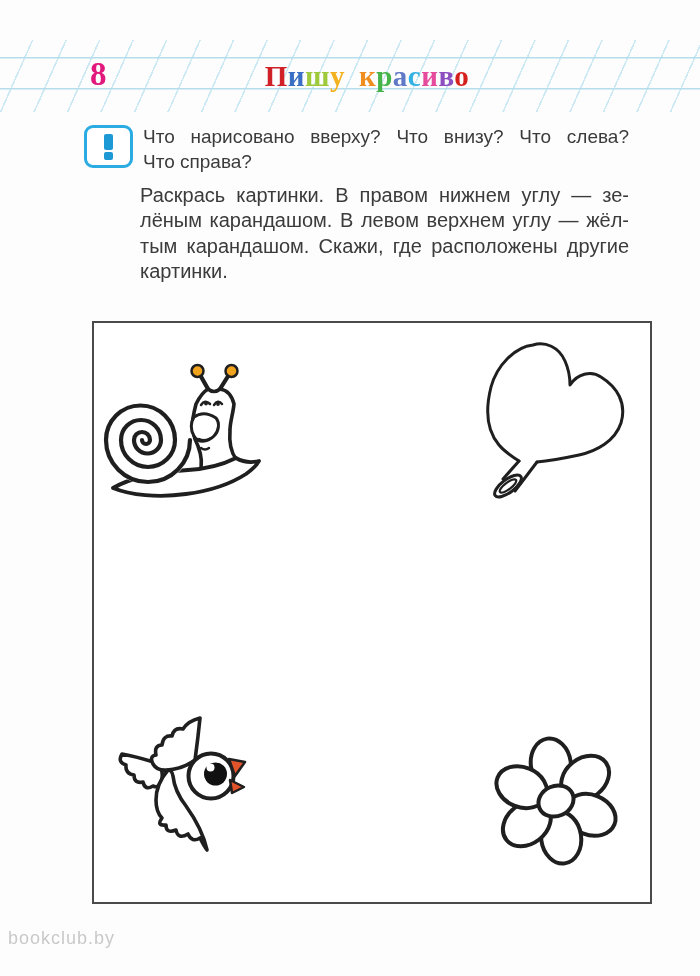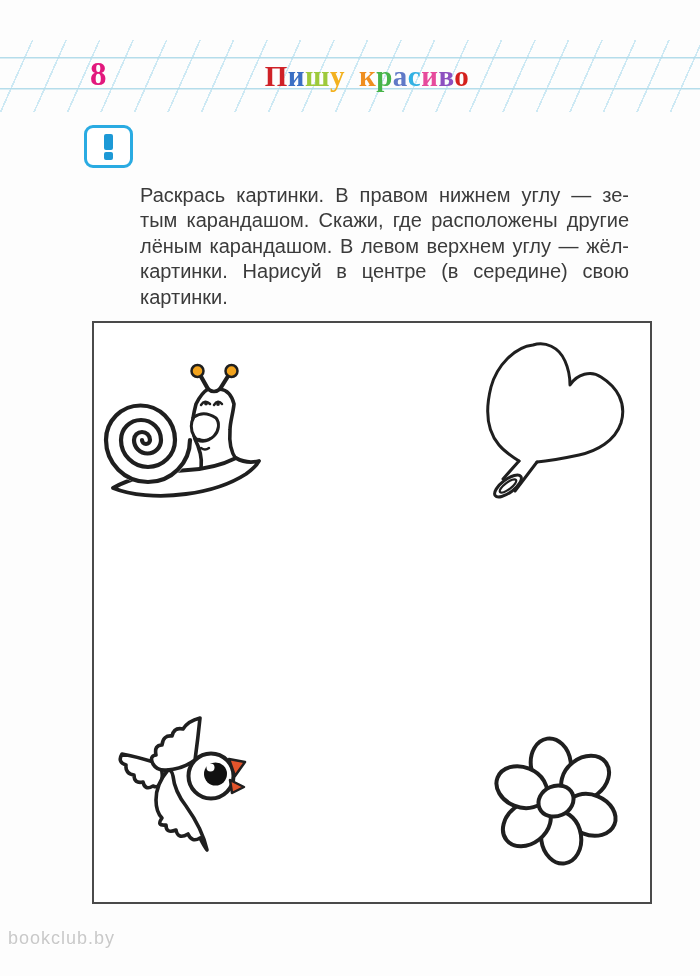--- a/index.html
+++ b/index.html
@@ -60,26 +60,29 @@
   <div class="header-rules">
     <span class="page-num">8</span>
     <div class="title-row" id="title"><span class="tword"><span style="color: rgb(207, 33, 39);">П</span><span style="color: rgb(58, 111, 196);">и</span><span style="color: rgb(157, 201, 59);">ш</span><span style="color: rgb(243, 177, 31);">у</span></span><span class="tword"><span style="color: rgb(239, 142, 31);">к</span><span style="color: rgb(71, 180, 73);">р</span><span style="color: rgb(96, 121, 199);">а</span><span style="color: rgb(51, 177, 227);">с</span><span style="color: rgb(230, 74, 156);">и</span><span style="color: rgb(141, 79, 192);">в</span><span style="color: rgb(212, 32, 28);">о</span></span></div>
   </div>
 
   <div class="task-icon">
     <div class="bar"></div>
     <div class="dot"></div>
   </div>
 
+  <div class="question">
+    <div class="jline">Что нарисовано вверху? Что внизу? Что слева?</div>
+    <div class="lline">Что справа?</div>
+  </div>
 
   <div class="instruction">
     <div class="jline">Раскрась картинки. В правом нижнем углу — зе-</div>
+    <div class="jline">лёным карандашом. В левом верхнем углу — жёл-</div>
     <div class="jline">тым карандашом. Скажи, где расположены другие</div>
-    <div class="jline">лёным карандашом. В левом верхнем углу — жёл-</div>
-    <div class="jline">картинки. Нарисуй в центре (в середине) свою</div>
     <div class="lline">картинки.</div>
   </div>
 
   <div class="picture-box"></div>
 
   <svg class="drawing" style="left:100px;top:362px" width="168" height="140" viewBox="0 0 168 140">
 
     <path class="inkfill" stroke-width="3.6" d="M 96 42
       C 99 36 103 30 108 27 Q 114 32 120 27
       C 127 28 132 34 134 42 C 133 52 130 60 130 68

